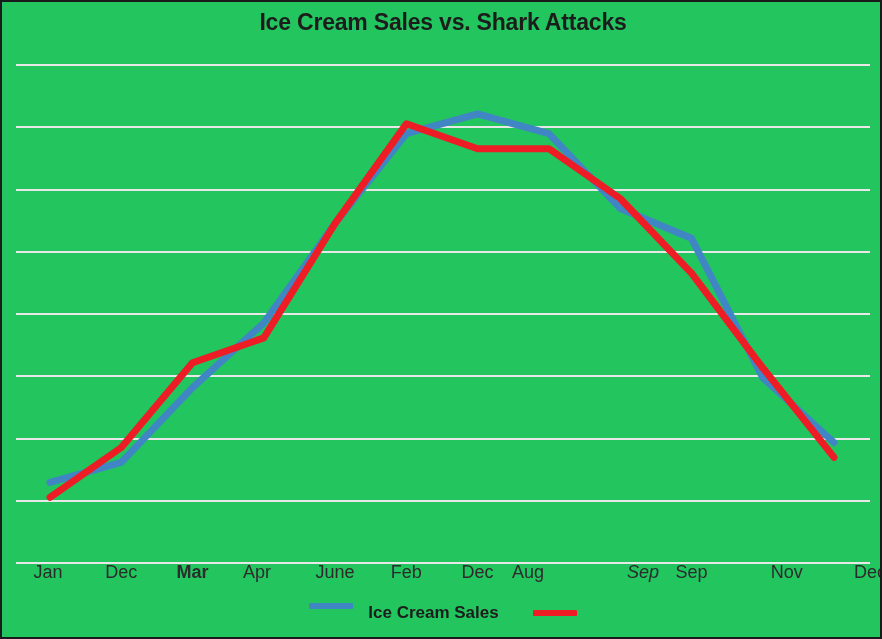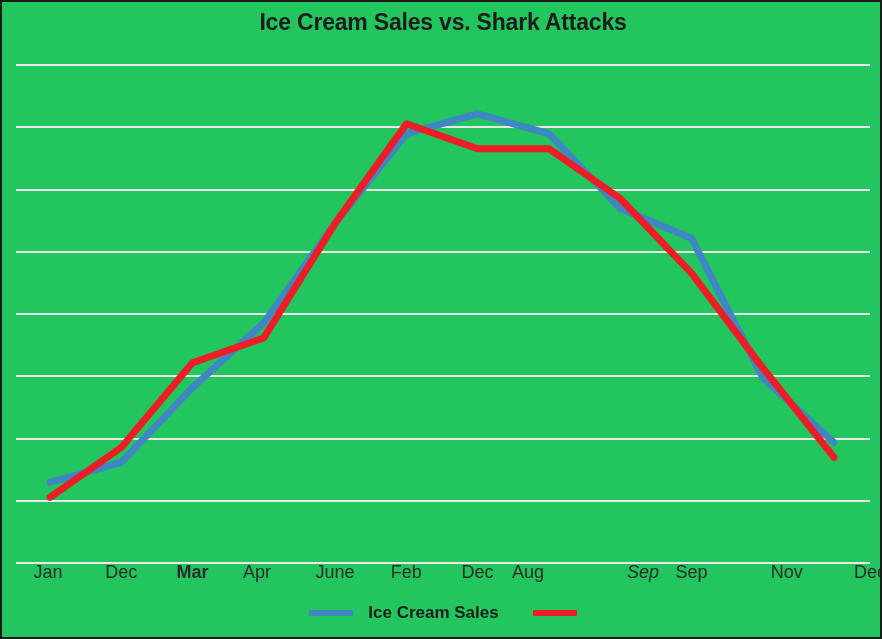--- a/index.html
+++ b/index.html
@@ -79,21 +79,21 @@
     left: 0;
     bottom: 14px;
     width: 882px;
     display: flex;
     justify-content: center;
     align-items: center;
     gap: 34px;
   }
   .legend-item {
     display: flex;
-    align-items: center;
+    align-items: flex-start;
     gap: 15px;
   }
   .legend-swatch {
     display: block;
     width: 44px;
     height: 6px;
     border-radius: 1px;
   }
   .legend-label {
     font-size: 17px;

